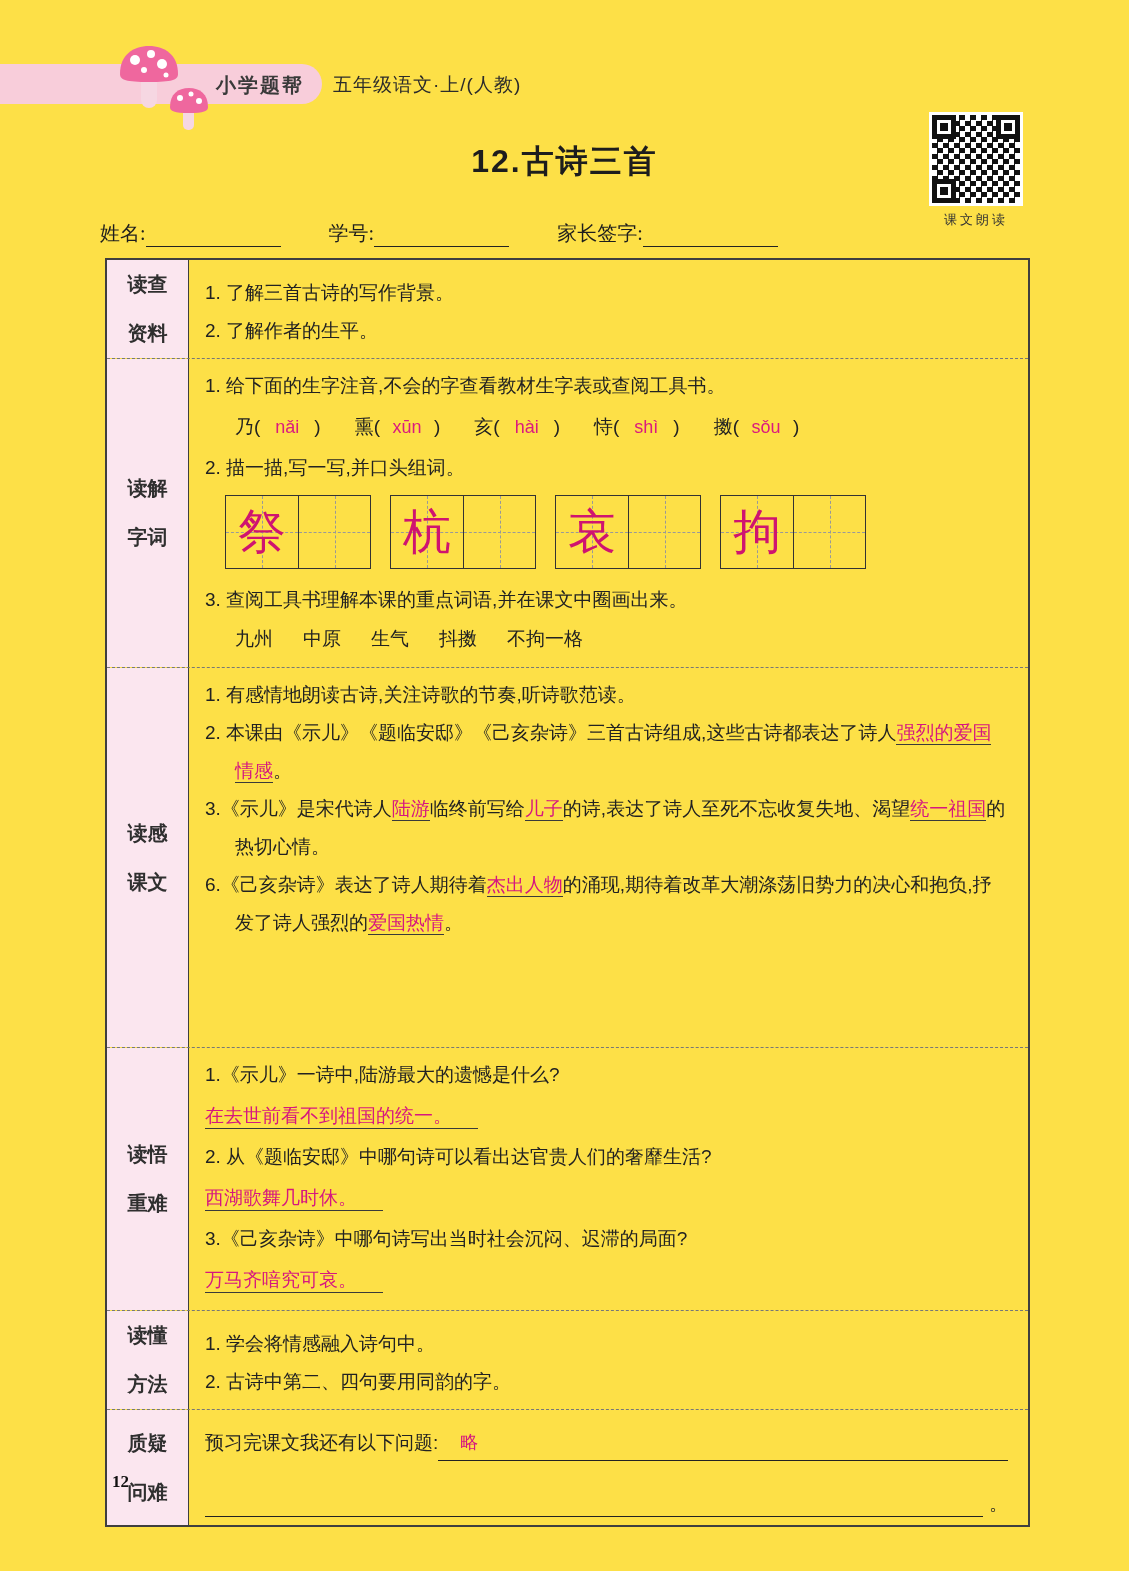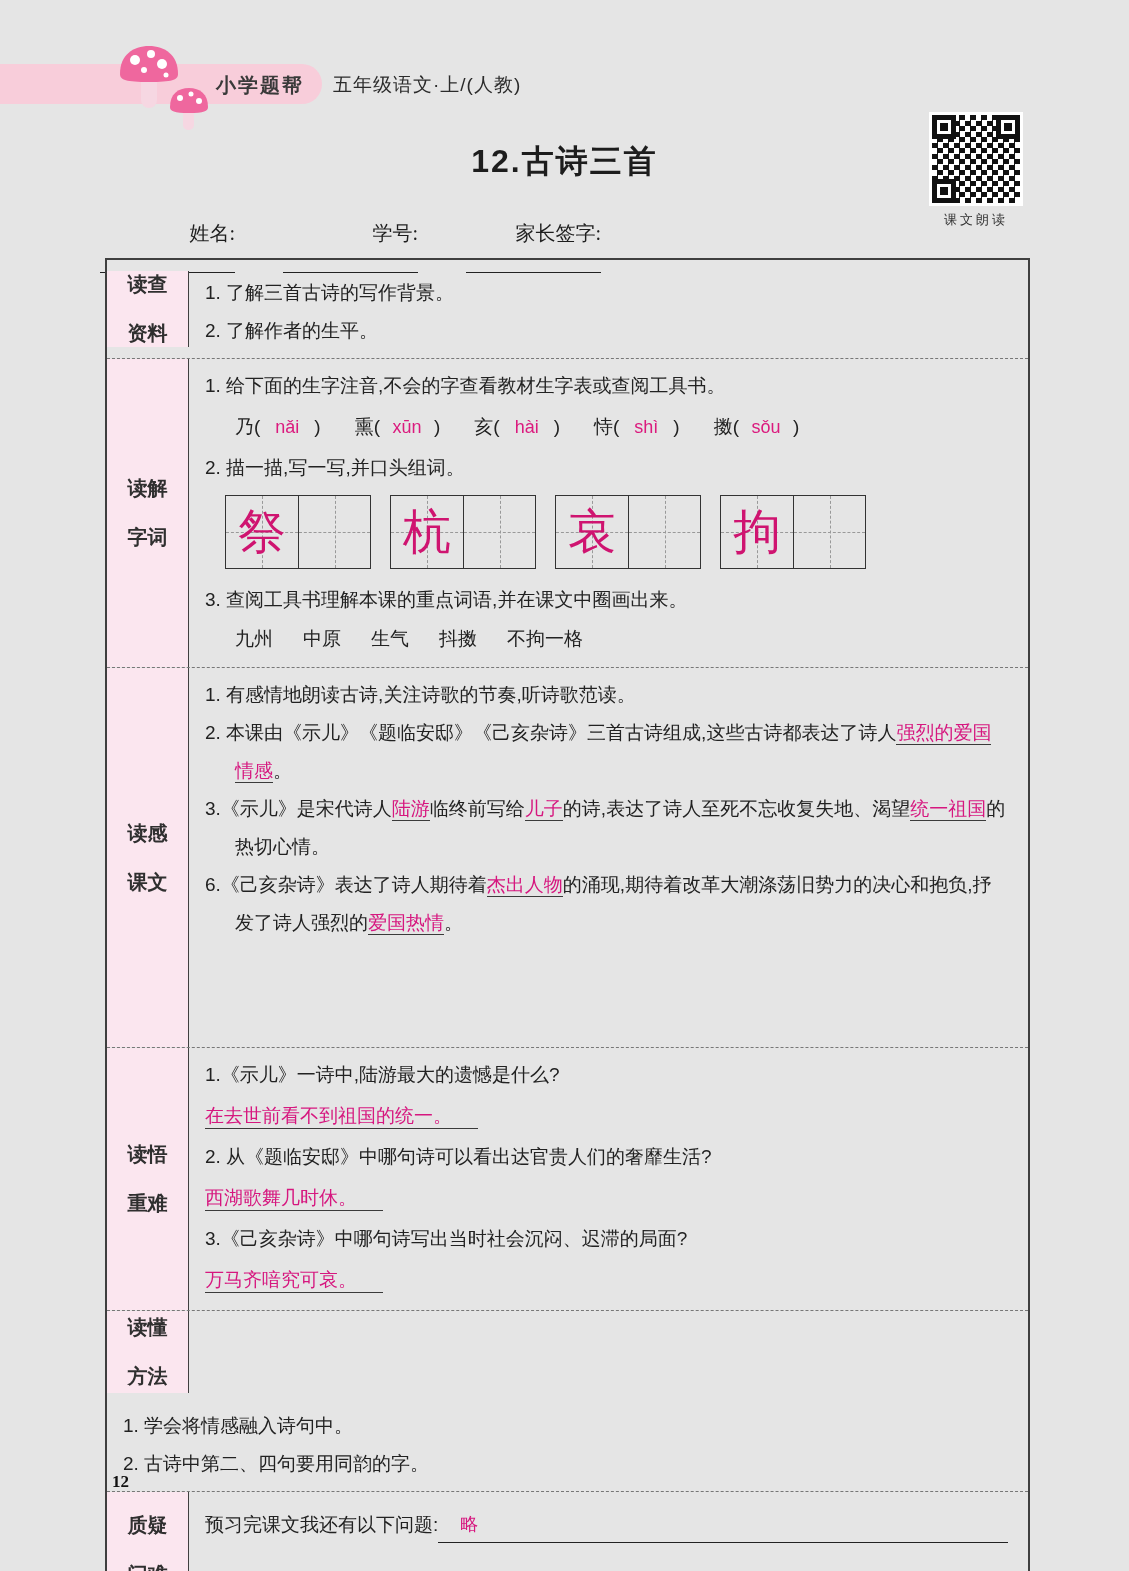--- a/index.html
+++ b/index.html
@@ -2,21 +2,21 @@
 <html><head>
 <meta charset="utf-8">
 <style>
   * { margin:0; padding:0; box-sizing:border-box; }
   html,body { background:#ffffff; }
   body {
     width:1129px; height:1571px; position:relative;
     font-family:"Liberation Sans", sans-serif;
     color:#222;
   }
-  .page { position:absolute; inset:0; background:#e5e5e5; }
+  .page { position:absolute; inset:0; background:#fde047; }
 
   
   .band {
     position:absolute; left:0; top:64px; width:322px; height:40px;
     background:#f8cdda; border-radius:0 20px 20px 0;
   }
   .brand-label {
     position:absolute; left:216px; top:72px; font-size:20px; font-weight:bold;
     color:#3a3a3a; letter-spacing:2px;
   }
@@ -47,44 +47,44 @@
     font-size:13px; color:#333; letter-spacing:3px;
     font-family:"Liberation Serif", serif;
   }
 
   
   .form-row {
     position:absolute; left:100px; top:220px; width:930px;
     display:flex; align-items:flex-end; column-gap:48px;
     font-size:20px; font-family:"Liberation Serif", serif; color:#1d1d1d;
   }
-  .form-item { display:flex; align-items:flex-end;flex-direction:column; }
+  .form-item { display:flex; align-items:flex-end; }
   .blank { display:inline-block; width:135px; border-bottom:1.5px solid #222; height:26px; }
 
   
   .table {
     position:absolute; left:105px; top:258px; width:925px;
     border:2px solid #3f3f3f;
   }
   .section { display:flex; }
   .section + .section { border-top:1px dashed #777; }
   .label-cell {
     width:82px; flex:0 0 82px; background:#fbe6ef; border-right:1.5px solid #3f3f3f;
     display:flex; flex-direction:column; justify-content:center; align-items:center;
     gap:22px; font-size:20px; font-weight:bold; color:#2f2f2f;
   }
   .content-cell { flex:1; padding:8px 20px 8px 16px; font-size:19px; }
   .content-cell p { line-height:38px; padding-left:30px; text-indent:-30px; }
 
   .s1 .content-cell, .s5 .content-cell { padding-top:14px; }
-  .s1 { min-height:92px;align-items:center; }
+  .s1 { min-height:92px; }
   .s2 { min-height:296px; }
   .s3 { min-height:380px; }
   .s4 { min-height:252px; }
-  .s5 { min-height:96px;flex-direction:column; }
+  .s5 { min-height:96px; }
   .s6 { min-height:78px; }
 
   
   .py-row { display:flex; column-gap:34px; padding-left:30px; line-height:44px; }
   .py-char { color:#222; }
   .paren { color:#222; }
   .py-ans {
     display:inline-block; min-width:54px; text-align:center;
     color:#db1a7e; font-size:18px;
   }

